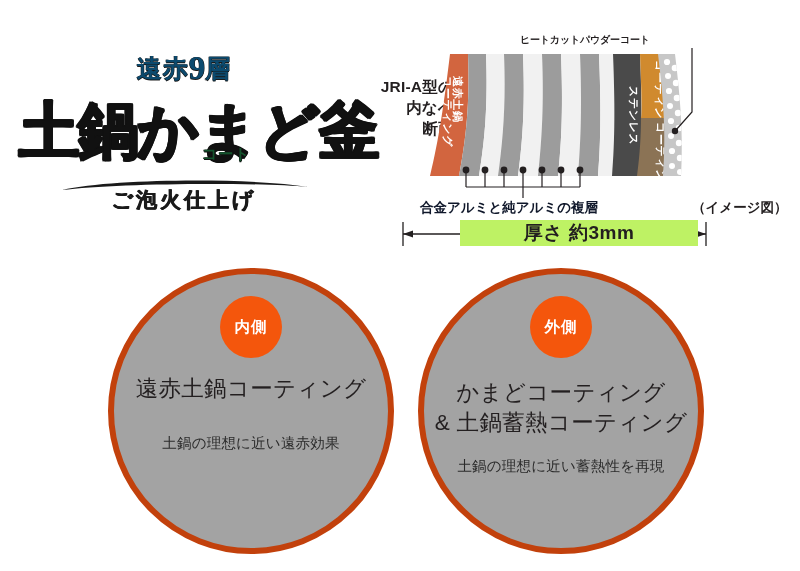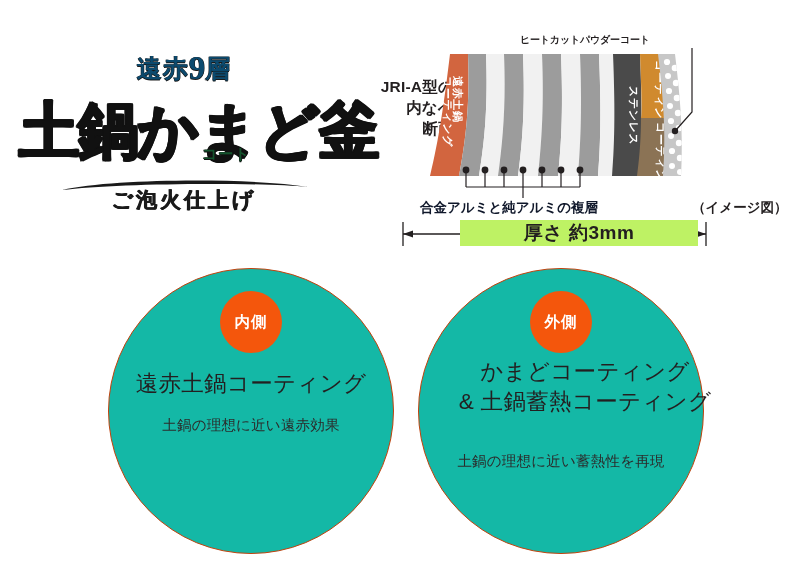--- a/index.html
+++ b/index.html
@@ -169,22 +169,22 @@
     letter-spacing: 0.5px;
     color: #231f20;
     background: #bef264;
     padding: 0 4px;
   }
 
   
   .circle {
     position: absolute;
     border-radius: 50%;
-    border: 1px solid #c2410c;
-    background: #14b8a6;
+    border: 6px solid #c2410c;
+    background: #a3a3a3;
     box-sizing: border-box;
   }
   #circle-inner { left: 108px; top: 268px; width: 286px; height: 286px; }
   #circle-outer { left: 418px; top: 268px; width: 286px; height: 286px; }
   .badge {
     position: absolute;
     left: 50%;
     top: 22px;
     transform: translateX(-50%);
     width: 62px;
@@ -216,23 +216,23 @@
   .circle-sub {
     position: absolute;
     left: 0;
     width: 100%;
     text-align: center;
     font-size: 14.5px;
     font-weight: 500;
     letter-spacing: 0.2px;
     color: #2b2b2b;
   }
-  #circle-inner .circle-sub { top: 147px; }
+  #circle-inner .circle-sub { top: 160px; }
   #circle-outer .circle-sub { top: 183px; }
-  #circle-outer .circle-title { top: 88px; padding-left: 24px; }
+  #circle-outer .circle-title { top: 104px; }
 </style>
 </head>
 <body>
 
 <div id="page">
 
   <div id="logo-block">
     <div class="logo-kicker"><span>遠赤</span><span class="big9">9</span><span>層</span></div>
 
     <div class="logo-main-wrap">

